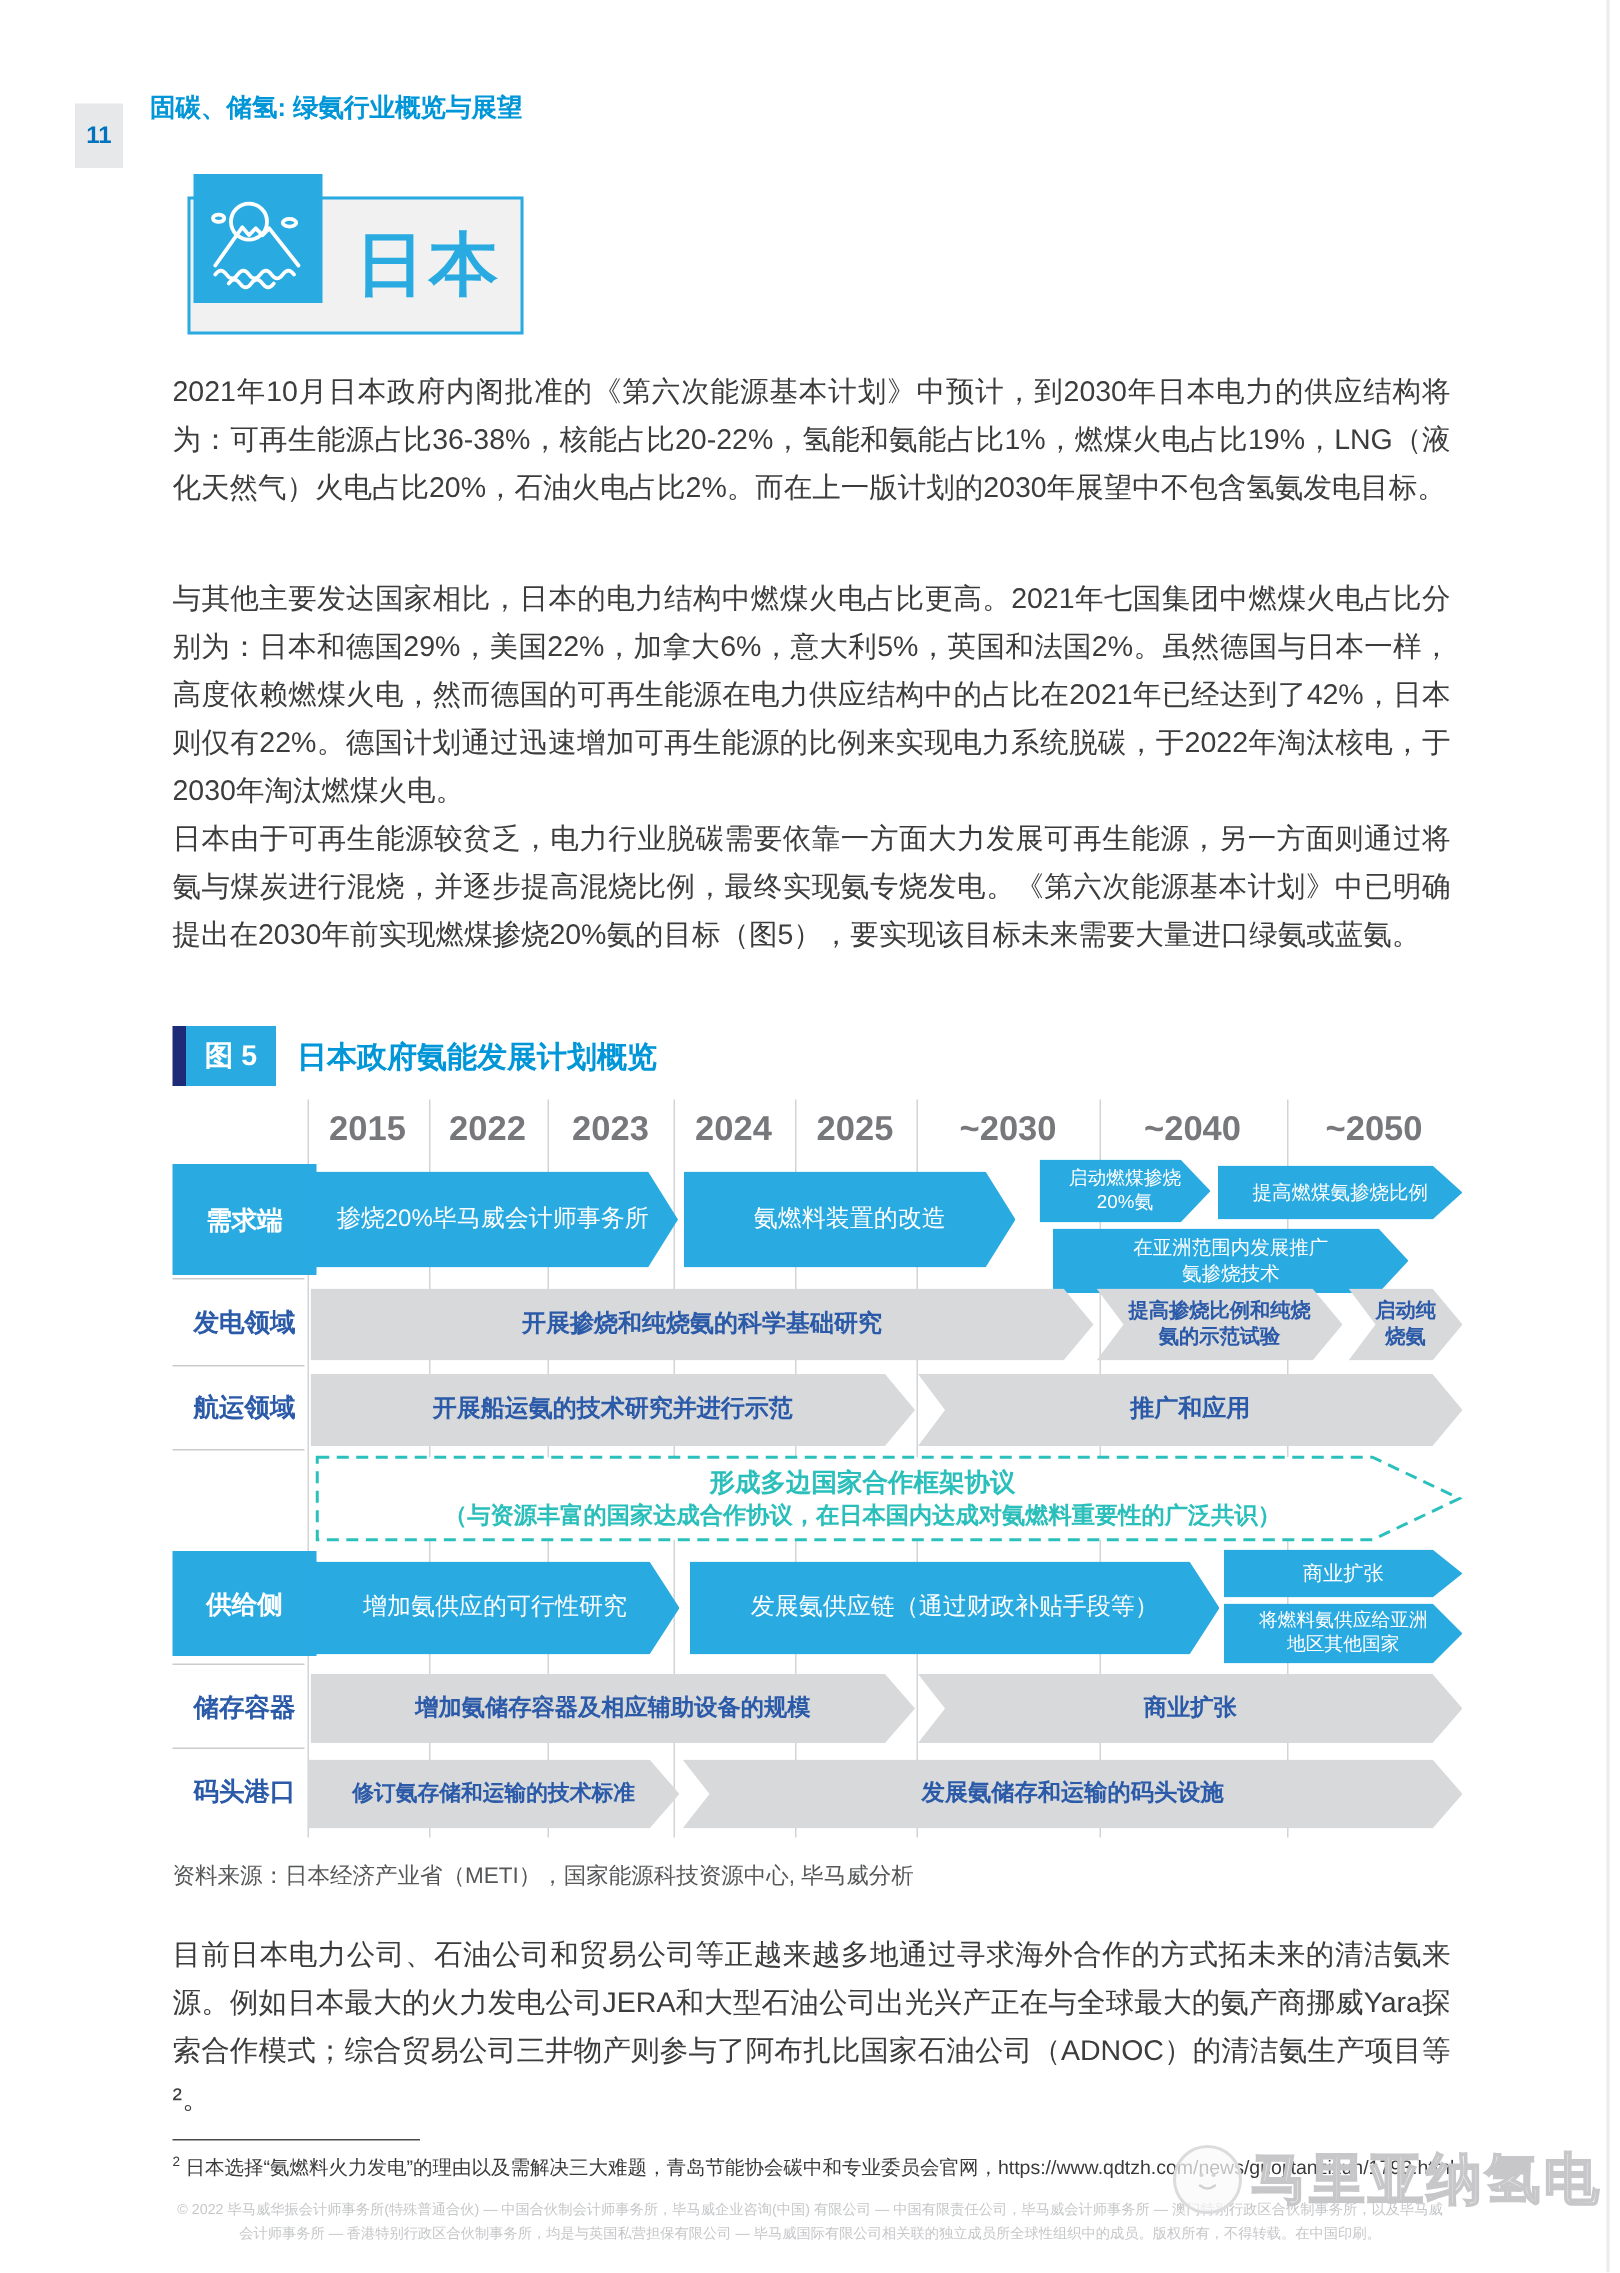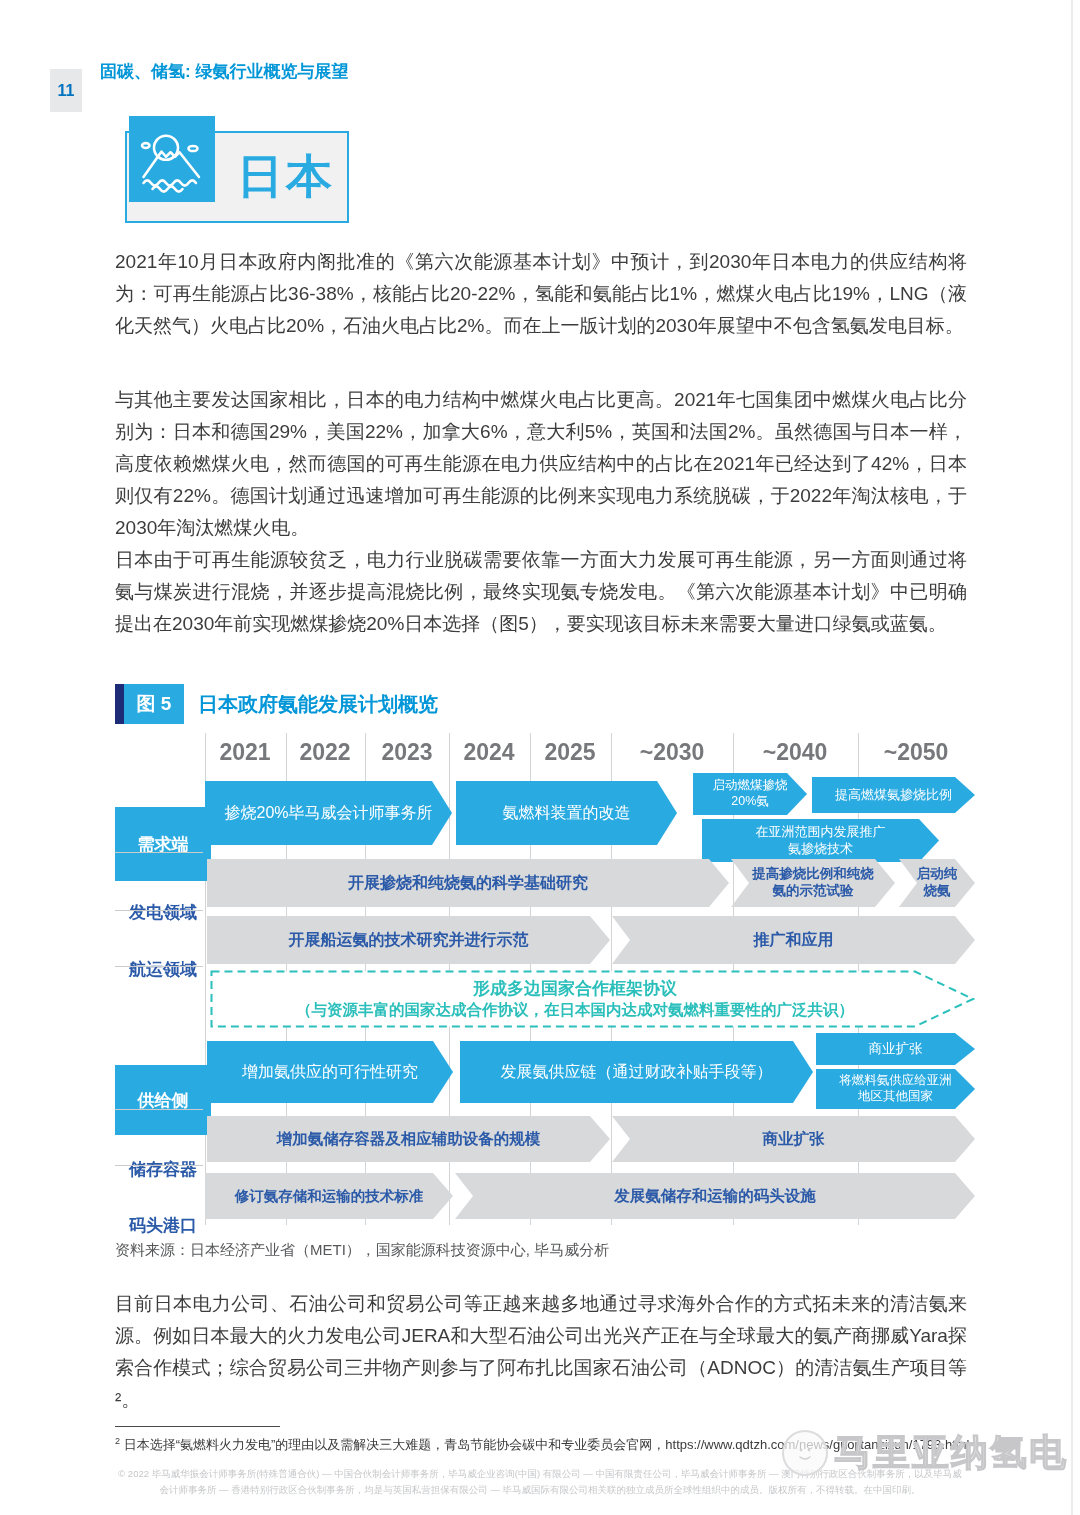--- a/index.html
+++ b/index.html
@@ -28,21 +28,21 @@
   .fig-bar{left:115px;top:684px;width:9px;height:40px;background:#1e2b77;}
   .fig-tag{left:124px;top:684px;width:60px;height:40px;background:#29abe2;color:#fff;
     font-size:19px;font-weight:bold;display:flex;align-items:center;justify-content:center;}
   .fig-title{left:198px;top:684px;height:40px;display:flex;align-items:center;
     font-size:20px;font-weight:bold;color:#0096d7;}
   
   .chart{left:115px;top:733px;width:860px;height:492px;}
   .gline{position:absolute;top:0;width:1px;height:492px;background:#d2d4d6;z-index:0;}
   .ylab{position:absolute;top:6px;transform:translateX(-50%);font-size:23px;font-weight:bold;color:#77787b;z-index:1;}
   .rowlab{position:absolute;left:0;width:96px;display:flex;align-items:center;justify-content:center;
-    text-align:center;font-weight:bold;z-index:1;margin-top:31px;}
+    text-align:center;font-weight:bold;z-index:1;}
   .rowlab.cy{background:#29abe2;color:#ffffff;font-size:17px;}
   .rowlab.bl{color:#2b5aa8;font-size:17px;}
   .labline{position:absolute;left:0;width:88px;height:1px;background:#c9cbcd;z-index:1;}
   .ar{position:absolute;display:flex;align-items:center;justify-content:center;text-align:center;
     z-index:2;white-space:pre-line;line-height:1.25;
     clip-path:polygon(0 0,calc(100% - 20px) 0,100% 50%,calc(100% - 20px) 100%,0 100%);}
   .ar.notch{clip-path:polygon(0 0,calc(100% - 20px) 0,100% 50%,calc(100% - 20px) 100%,0 100%,18px 50%);}
   .ar.cyan{background:#29abe2;color:#ffffff;}
   .ar.gray{background:#d8d9db;color:#2b5aa8;font-weight:bold;}
   .callout{position:absolute;left:95px;top:237px;width:765px;height:58px;z-index:3;}
@@ -78,38 +78,38 @@
     <ellipse cx="76" cy="34" rx="6" ry="3.4"></ellipse>
     <path d="M10 72 L34 38 L40 45 L46 39 L52 45 L58 39 L84 72"></path>
     <path d="M10 80 q5 -7 10 0 t10 0 t10 0 t10 0 t10 0 t10 0 t10 0"></path>
     <path d="M22 88 q5 -7 10 0 t10 0 t10 0 t10 0"></path>
   </svg>
 </div>
 <div class="abs badge-label">日本</div>
 
 <div class="abs para" style="top:246px;">2021年10月日本政府内阁批准的《第六次能源基本计划》中预计，到2030年日本电力的供应结构将为：可再生能源占比36-38%，核能占比20-22%，氢能和氨能占比1%，燃煤火电占比19%，LNG（液化天然气）火电占比20%，石油火电占比2%。而在上一版计划的2030年展望中不包含氢氨发电目标。</div>
 <div class="abs para" style="top:384px;">与其他主要发达国家相比，日本的电力结构中燃煤火电占比更高。2021年七国集团中燃煤火电占比分别为：日本和德国29%，美国22%，加拿大6%，意大利5%，英国和法国2%。虽然德国与日本一样，高度依赖燃煤火电，然而德国的可再生能源在电力供应结构中的占比在2021年已经达到了42%，日本则仅有22%。德国计划通过迅速增加可再生能源的比例来实现电力系统脱碳，于2022年淘汰核电，于2030年淘汰燃煤火电。</div>
-<div class="abs para" style="top:544px;">日本由于可再生能源较贫乏，电力行业脱碳需要依靠一方面大力发展可再生能源，另一方面则通过将氨与煤炭进行混烧，并逐步提高混烧比例，最终实现氨专烧发电。《第六次能源基本计划》中已明确提出在2030年前实现燃煤掺烧20%日本选择（图5），要实现该目标未来需要大量进口绿氨或蓝氨。</div>
+<div class="abs para" style="top:544px;">日本由于可再生能源较贫乏，电力行业脱碳需要依靠一方面大力发展可再生能源，另一方面则通过将氨与煤炭进行混烧，并逐步提高混烧比例，最终实现氨专烧发电。《第六次能源基本计划》中已明确提出在2030年前实现燃煤掺烧20%氨的目标（图5），要实现该目标未来需要大量进口绿氨或蓝氨。</div>
 
 <div class="abs fig-bar"></div>
 <div class="abs fig-tag">图 5</div>
 <div class="abs fig-title">日本政府氨能发展计划概览</div>
 
 <div class="abs chart">
 
   <div class="gline" style="left:90px;"></div>
   <div class="gline" style="left:171px;"></div>
   <div class="gline" style="left:250px;"></div>
   <div class="gline" style="left:334px;"></div>
   <div class="gline" style="left:415px;"></div>
   <div class="gline" style="left:496px;"></div>
   <div class="gline" style="left:618px;"></div>
   <div class="gline" style="left:743px;"></div>
 
-  <span class="ylab" style="left:130px;">2021</span>
+  <span class="ylab" style="left:130px;">2015</span>
   <span class="ylab" style="left:210px;">2022</span>
   <span class="ylab" style="left:292px;">2023</span>
   <span class="ylab" style="left:374px;">2024</span>
   <span class="ylab" style="left:455px;">2025</span>
   <span class="ylab" style="left:557px;">~2030</span>
   <span class="ylab" style="left:680px;">~2040</span>
   <span class="ylab" style="left:801px;">~2050</span>
 
   <div class="rowlab cy" style="top:43px;height:74px;">需求端</div>
   <div class="rowlab bl" style="top:120px;height:57px;">发电领域</div>

